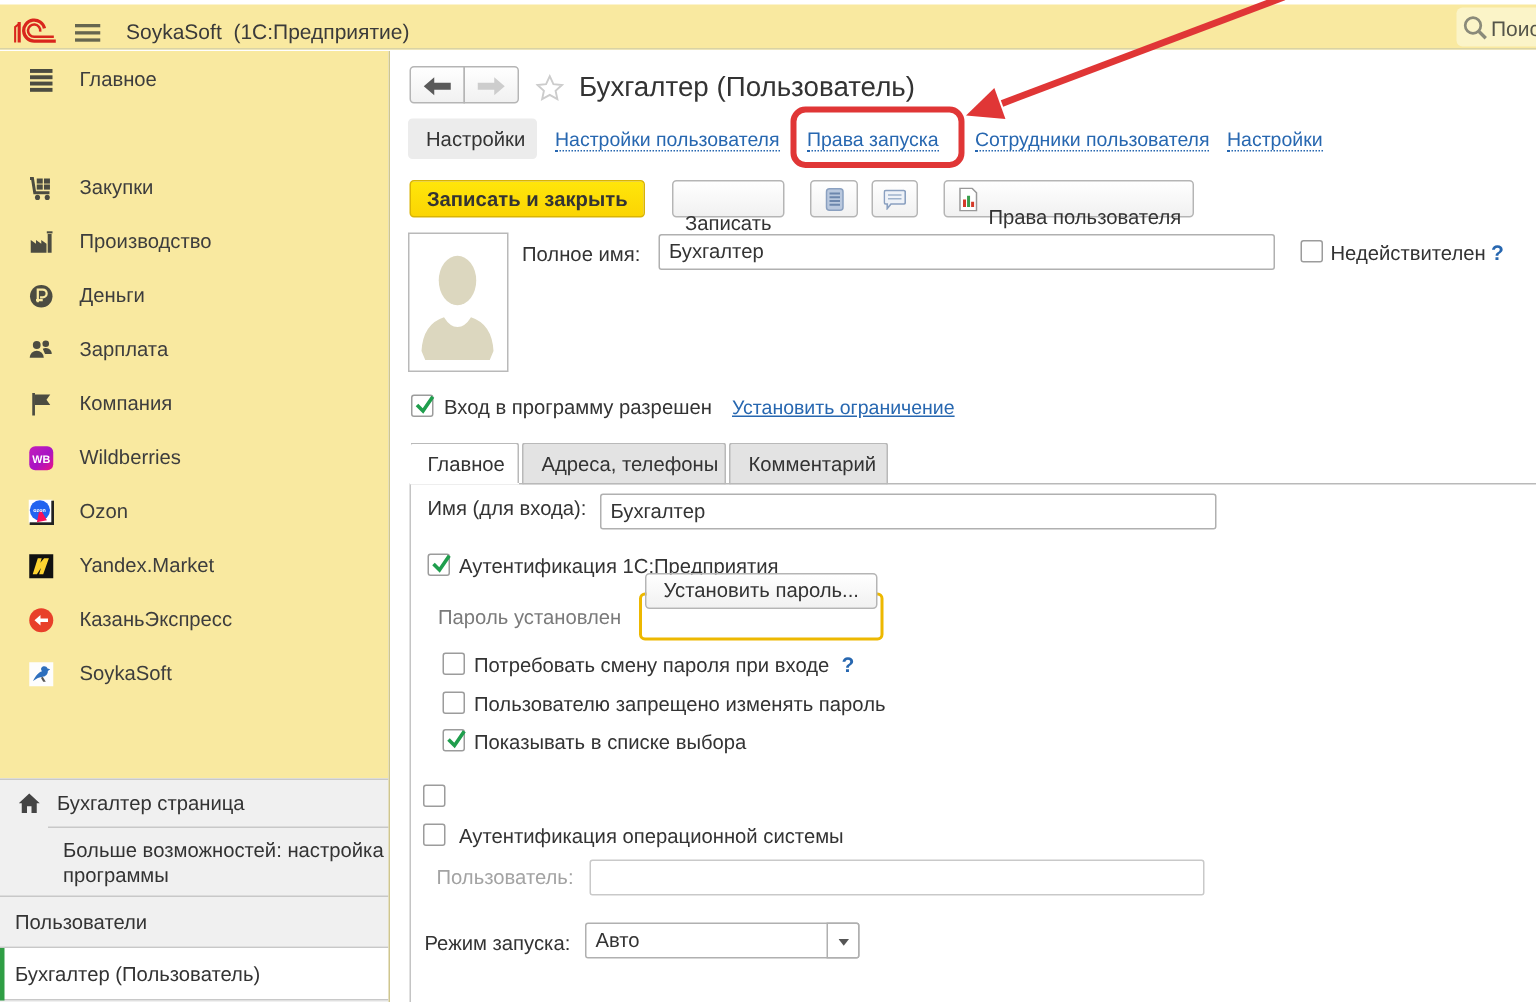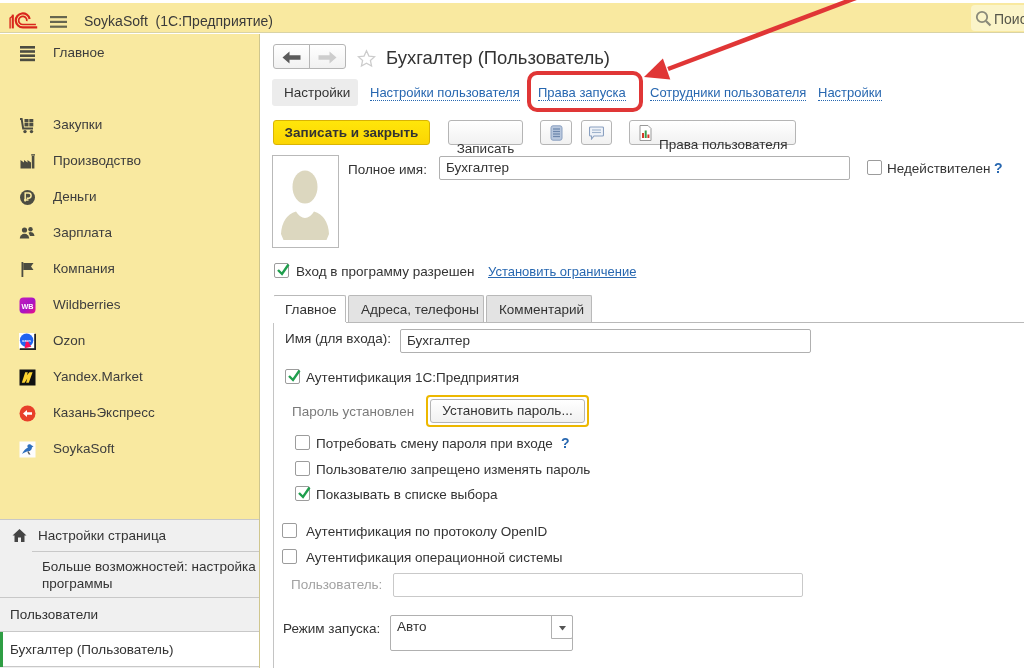--- a/index.html
+++ b/index.html
@@ -165,21 +165,21 @@
       </svg>
     <div class="tx">SoykaSoft</div>
   </div>
 </div>
 
 <div class="abs botpanel"></div>
 <div class="abs botrow" style="top:519px;height:32px;">
   <svg class="abs" style="left:12px;top:8px;" width="15" height="15" viewBox="0 0 15 15">
     <path d="M7.5 1 L14.5 7.5 L12.5 7.5 L12.5 14 L9 14 L9 9.5 L6 9.5 L6 14 L2.5 14 L2.5 7.5 L0.5 7.5 Z" fill="#444"></path>
   </svg>
-  <div class="abs" style="left:38px;top:8px;">Настройки страница</div>
+  <div class="abs" style="left:38px;top:8px;">Бухгалтер страница</div>
 </div>
 <div class="abs botrow" style="top:551px;height:46px;margin-left:32px;">
   <div class="abs" style="left:10px;top:6px;line-height:17px;">Больше возможностей: настройка<br>программы</div>
 </div>
 <div class="abs botrow" style="top:597px;height:34px;">
   <div class="abs" style="left:10px;top:9px;">Пользователи</div>
 </div>
 <div class="abs botrow" style="top:631px;height:36px;background:#fff;border-bottom:1px solid #c8c8c8;">
   <div class="abs" style="left:0;top:0;width:3px;height:35px;background:#2f9e44;"></div>
   <div class="abs" style="left:10px;top:10px;">Бухгалтер (Пользователь)</div>
@@ -273,46 +273,45 @@
   <div class="inp" style="left:140px;top:295px;width:411px;height:24px;">Бухгалтер</div>
 
   <div class="cb" style="left:25px;top:335px;"></div>
   <svg class="abs" style="left:26px;top:334px;" width="16" height="16" viewBox="0 0 16 16">
       <path d="M3 8 L7 12 L13.5 2.5" fill="none" stroke="#1f9e4d" stroke-width="2.4"></path>
     </svg>
   <div class="lbl" style="left:46px;top:336px;">Аутентификация 1С:Предприятия</div>
 
   <div class="lbl" style="left:32px;top:370px;color:#7a7a7a;">Пароль установлен</div>
   <div class="abs" style="left:166px;top:361px;width:163px;height:32px;border:2px solid #edb800;border-radius:4px;"></div>
-  <div class="btn" style="left:170px;top:365px;width:155px;height:24px;padding-top:3px;font-size:13.5px;">Установить пароль...</div>
+  <div class="btn" style="left:170px;top:348px;width:155px;height:24px;padding-top:3px;font-size:13.5px;">Установить пароль...</div>
 
   <div class="cb" style="left:35px;top:401px;"></div>
   <div class="lbl" style="left:56px;top:402px;">Потребовать смену пароля при входе</div>
   <div class="abs" style="left:301px;top:401px;font-size:14px;font-weight:bold;color:#2767b0;">?</div>
 
   <div class="cb" style="left:35px;top:427px;"></div>
   <div class="lbl" style="left:56px;top:428px;">Пользователю запрещено изменять пароль</div>
 
   <div class="cb" style="left:35px;top:452px;"></div>
   <svg class="abs" style="left:36px;top:451px;" width="16" height="16" viewBox="0 0 16 16">
       <path d="M3 8 L7 12 L13.5 2.5" fill="none" stroke="#1f9e4d" stroke-width="2.4"></path>
     </svg>
   <div class="lbl" style="left:56px;top:453px;">Показывать в списке выбора</div>
 
   <div class="cb" style="left:22px;top:489px;"></div>
-  <div class="lbl" style="left:46px;top:490px;">Аутентификация по протоколу OpenID</div>
 
   <div class="cb" style="left:22px;top:515px;"></div>
   <div class="lbl" style="left:46px;top:516px;">Аутентификация операционной системы</div>
 
   <div class="lbl" style="left:31px;top:543px;color:#a3a3a3;">Пользователь:</div>
   <div class="inp" style="left:133px;top:539px;width:410px;height:24px;border-color:#c9c9c9;"></div>
 
   <div class="lbl" style="left:23px;top:587px;">Режим запуска:</div>
-  <div class="inp" style="left:130px;top:581px;width:183px;height:36px;">Авто</div>
+  <div class="inp" style="left:130px;top:581px;width:183px;height:24px;">Авто</div>
   <div class="abs" style="left:291px;top:581px;width:22px;height:24px;border:1px solid #b0b0b0;border-radius:0 2px 2px 0;background:#fff;">
     <svg style="margin:10px auto 0;" width="7" height="4.5" viewBox="0 0 7 4.5">
         <path d="M0 0 L7 0 L3.5 4.5 Z" fill="#555"></path>
       </svg>
   </div>
 </div>
 
 <svg class="abs" style="left:0;top:0;pointer-events:none;" width="1024" height="668" viewBox="0 0 1024 668">
   <rect x="529" y="73" width="112" height="37" rx="8" fill="none" stroke="#e03636" stroke-width="4"></rect>
   <line x1="856" y1="-2" x2="668" y2="69" stroke="#e03636" stroke-width="4.5"></line>

